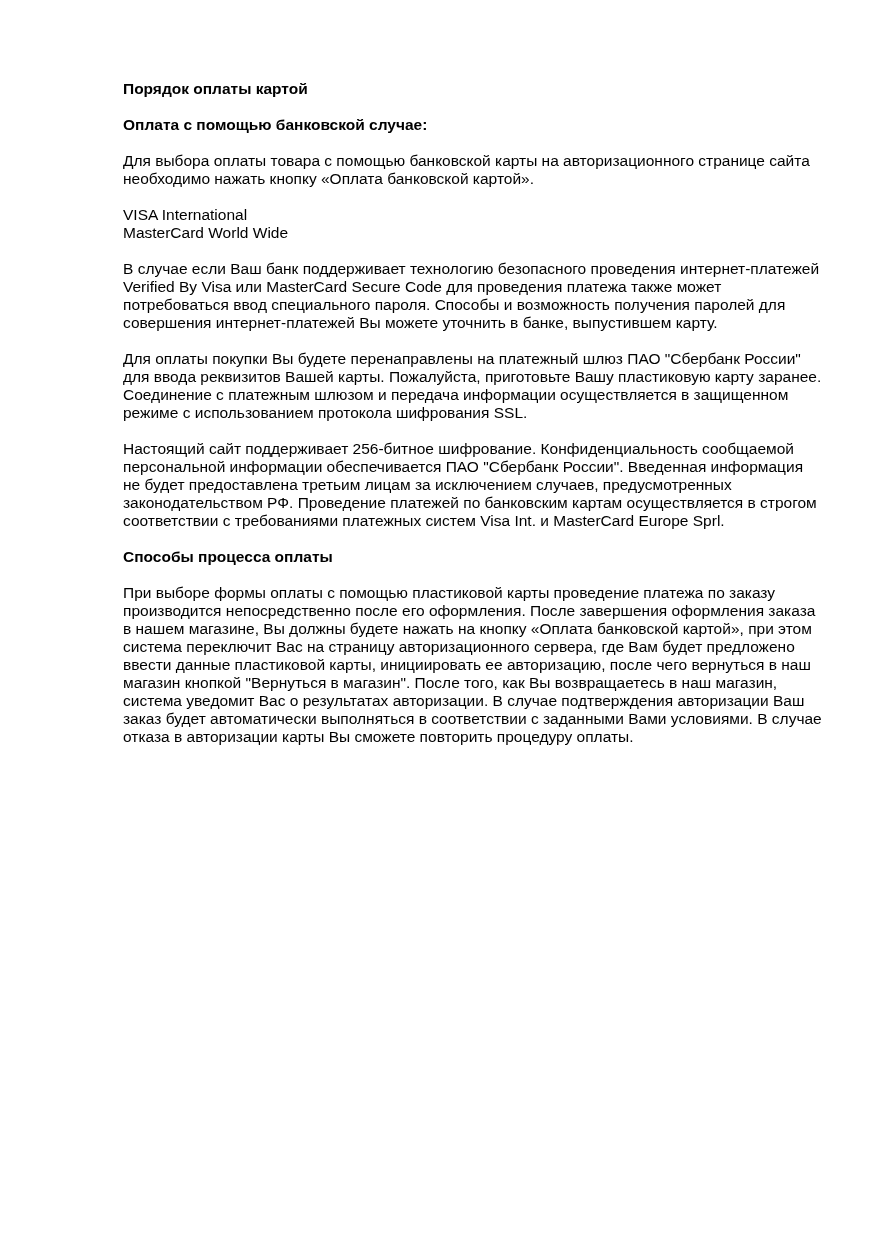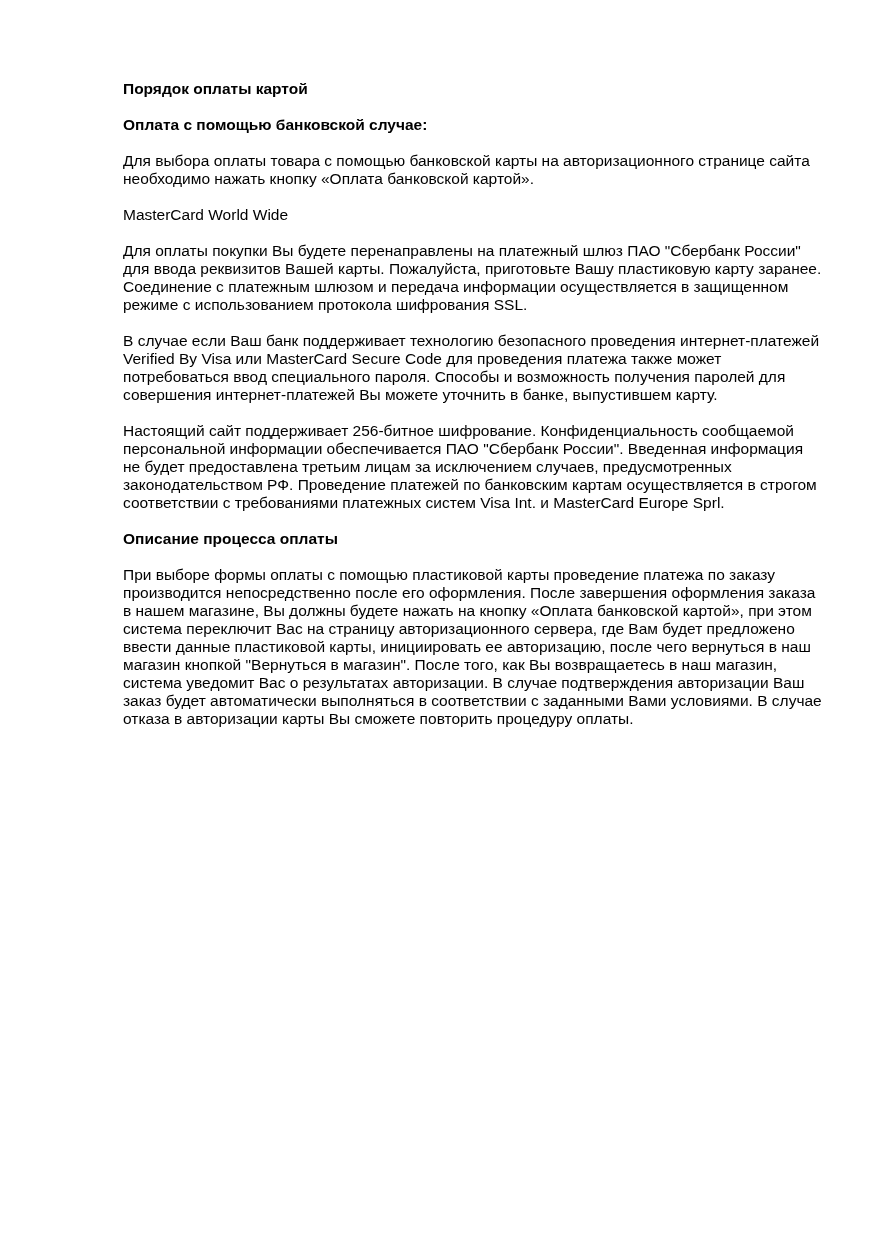--- a/index.html
+++ b/index.html
@@ -42,30 +42,31 @@
   <div class="doc">
 
     <h1>Порядок оплаты картой</h1>
 
     <h2>Оплата с помощью банковской случае:</h2>
 
     <p>Для выбора оплаты товара с помощью банковской карты на авторизационного странице сайта необходимо нажать кнопку «Оплата банковской картой».</p>
 
 
     <div class="line-block">
+      <div>VISA International</div>
       <div>MasterCard World Wide</div>
     </div>
 
 
+    <p>В случае если Ваш банк поддерживает технологию безопасного проведения интернет-платежей Verified By Visa или MasterCard Secure Code для проведения платежа также может потребоваться ввод специального пароля. Способы и возможность получения паролей для совершения интернет-платежей Вы можете уточнить в банке, выпустившем карту.</p>
+
     <p>Для оплаты покупки Вы будете перенаправлены на платежный шлюз ПАО "Сбербанк России" для ввода реквизитов Вашей карты. Пожалуйста, приготовьте Вашу пластиковую карту заранее. Соединение с платежным шлюзом и передача информации осуществляется в защищенном режиме с использованием протокола шифрования SSL.</p>
-
-    <p>В случае если Ваш банк поддерживает технологию безопасного проведения интернет-платежей Verified By Visa или MasterCard Secure Code для проведения платежа также может потребоваться ввод специального пароля. Способы и возможность получения паролей для совершения интернет-платежей Вы можете уточнить в банке, выпустившем карту.</p>
 
     <p>Настоящий сайт поддерживает 256-битное шифрование. Конфиденциальность сообщаемой персональной информации обеспечивается ПАО "Сбербанк России". Введенная информация не будет предоставлена третьим лицам за исключением случаев, предусмотренных законодательством РФ. Проведение платежей по банковским картам осуществляется в строгом соответствии с требованиями платежных систем Visa Int. и MasterCard Europe Sprl.</p>
 
-    <h2>Описание процесса оплаты</h2>
+    <h2>Способы процесса оплаты</h2>
 
     <p>При выборе формы оплаты с помощью пластиковой карты проведение платежа по заказу производится непосредственно после его оформления. После завершения оформления заказа в нашем магазине, Вы должны будете нажать на кнопку «Оплата банковской картой», при этом система переключит Вас на страницу авторизационного сервера, где Вам будет предложено ввести данные пластиковой карты, инициировать ее авторизацию, после чего вернуться в наш магазин кнопкой "Вернуться в магазин". После того, как Вы возвращаетесь в наш магазин, система уведомит Вас о результатах авторизации. В случае подтверждения авторизации Ваш заказ будет автоматически выполняться в соответствии с заданными Вами условиями. В случае отказа в авторизации карты Вы сможете повторить процедуру оплаты.</p>
 
 
 
   </div>
 </div>
 
 </body></html>

